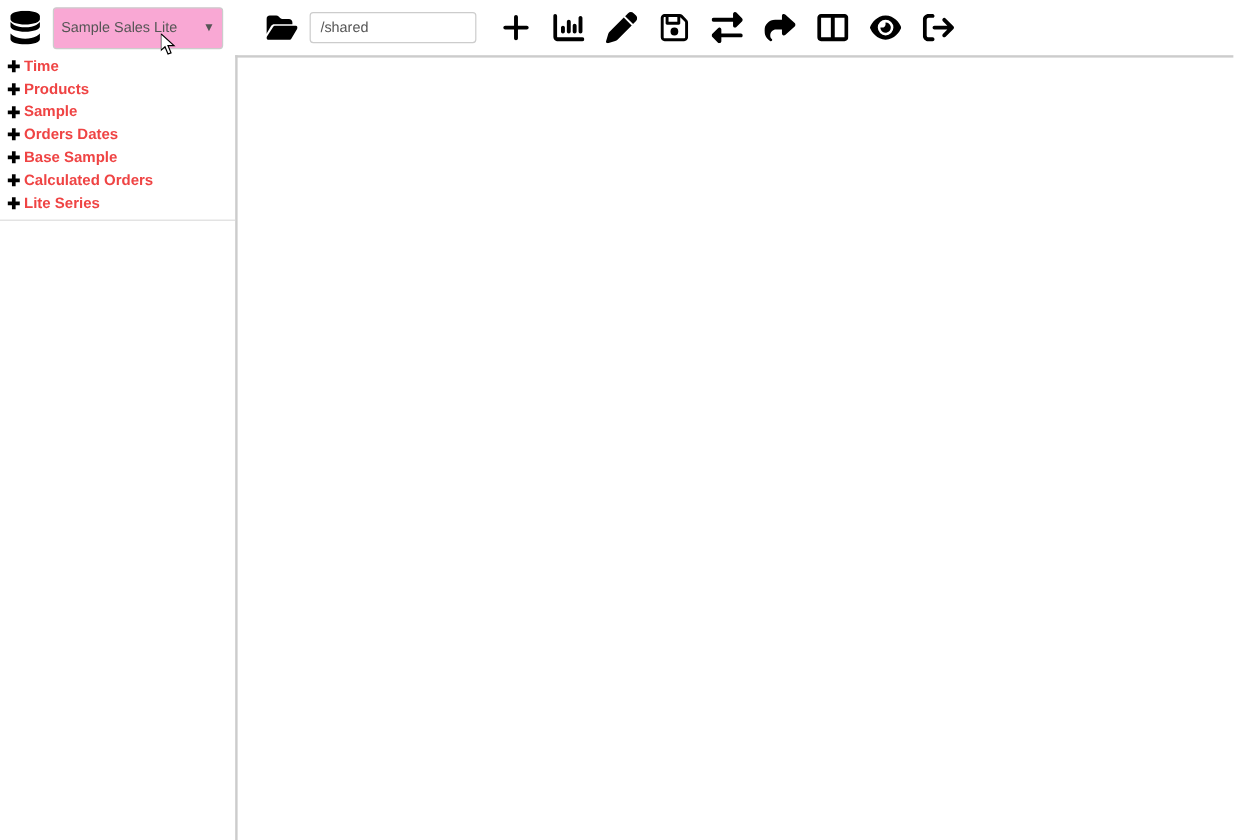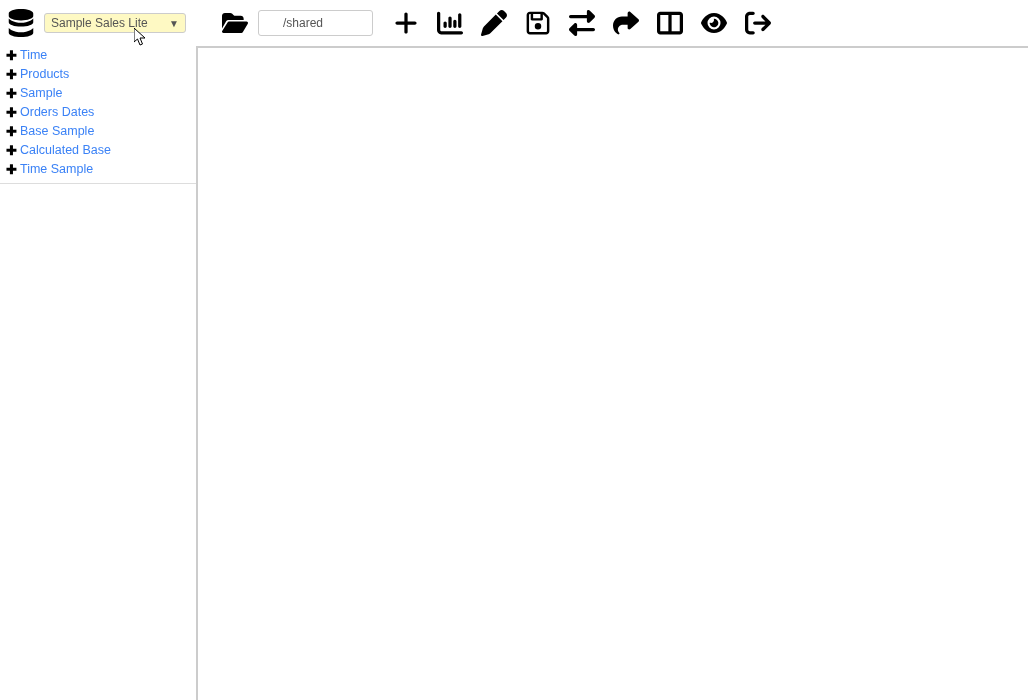--- a/index.html
+++ b/index.html
@@ -35,44 +35,44 @@
       height: 26px;
       fill: #000;
     }
     .db-icon svg {
       width: 28px;
       height: 28px;
     }
     .select-wrap {
       border: 1px solid #ccc;
       border-radius: 3px;
-      height: 20px;
+      height: 35px;
       width: 142px;
       display: flex;
       align-items: center;
       padding: 0 6px;
       cursor: pointer;
-      background: #fef9c3;
+      background: #f9a8d4;
       position: relative;
     }
     .select-value {
       color: #555;
       font-size: 12px;
       flex: 1;
     }
     .select-caret {
       color: #555;
       font-size: 10px;
     }
     .path-input {
       border: 1px solid #ccc;
       border-radius: 3px;
       height: 26px;
-      width: 115px;
-      padding: 0 24px;
+      width: 139px;
+      padding: 0 8px;
       font-size: 12px;
       color: #555;
       outline: none;
     }
     .toolbar-spacer-sm {
       width: 18px;
     }
     .toolbar-actions {
       display: flex;
       align-items: center;
@@ -99,23 +99,23 @@
       cursor: pointer;
       line-height: 17px;
     }
     .tree-expand {
       width: 14px;
       font-weight: bold;
       font-size: 13px;
       color: #000;
     }
     .tree-label {
-      font-weight: normal;
+      font-weight: bold;
       font-size: 12.5px;
-      color: #3b82f6;
+      color: #ef4444;
     }
     .content-area {
       flex: 1;
       border-left: 2px solid #ccc;
       border-top: 2px solid #ccc;
       background: #fff;
       margin-left: -1px;
     }
     .cursor-pointer {
       position: absolute;
@@ -217,25 +217,25 @@
       <div class="tree-item">
         <span class="tree-expand">✚</span>
         <span class="tree-label">Orders Dates</span>
       </div>
       <div class="tree-item">
         <span class="tree-expand">✚</span>
         <span class="tree-label">Base Sample</span>
       </div>
       <div class="tree-item">
         <span class="tree-expand">✚</span>
-        <span class="tree-label">Calculated Base</span>
-      </div>
-      <div class="tree-item">
-        <span class="tree-expand">✚</span>
-        <span class="tree-label">Time Sample</span>
+        <span class="tree-label">Calculated Orders</span>
+      </div>
+      <div class="tree-item">
+        <span class="tree-expand">✚</span>
+        <span class="tree-label">Lite Series</span>
       </div>
     </div>
   </div>
   <div class="content-area"></div>
 </div>
 
 <svg class="cursor-pointer" width="16" height="20" viewBox="0 0 16 20">
   <path d="M0 0 L0 14 L3.5 11 L6 17 L8.5 16 L6 10 L11 10 Z" fill="white" stroke="black" stroke-width="1"></path>
 </svg>
 

